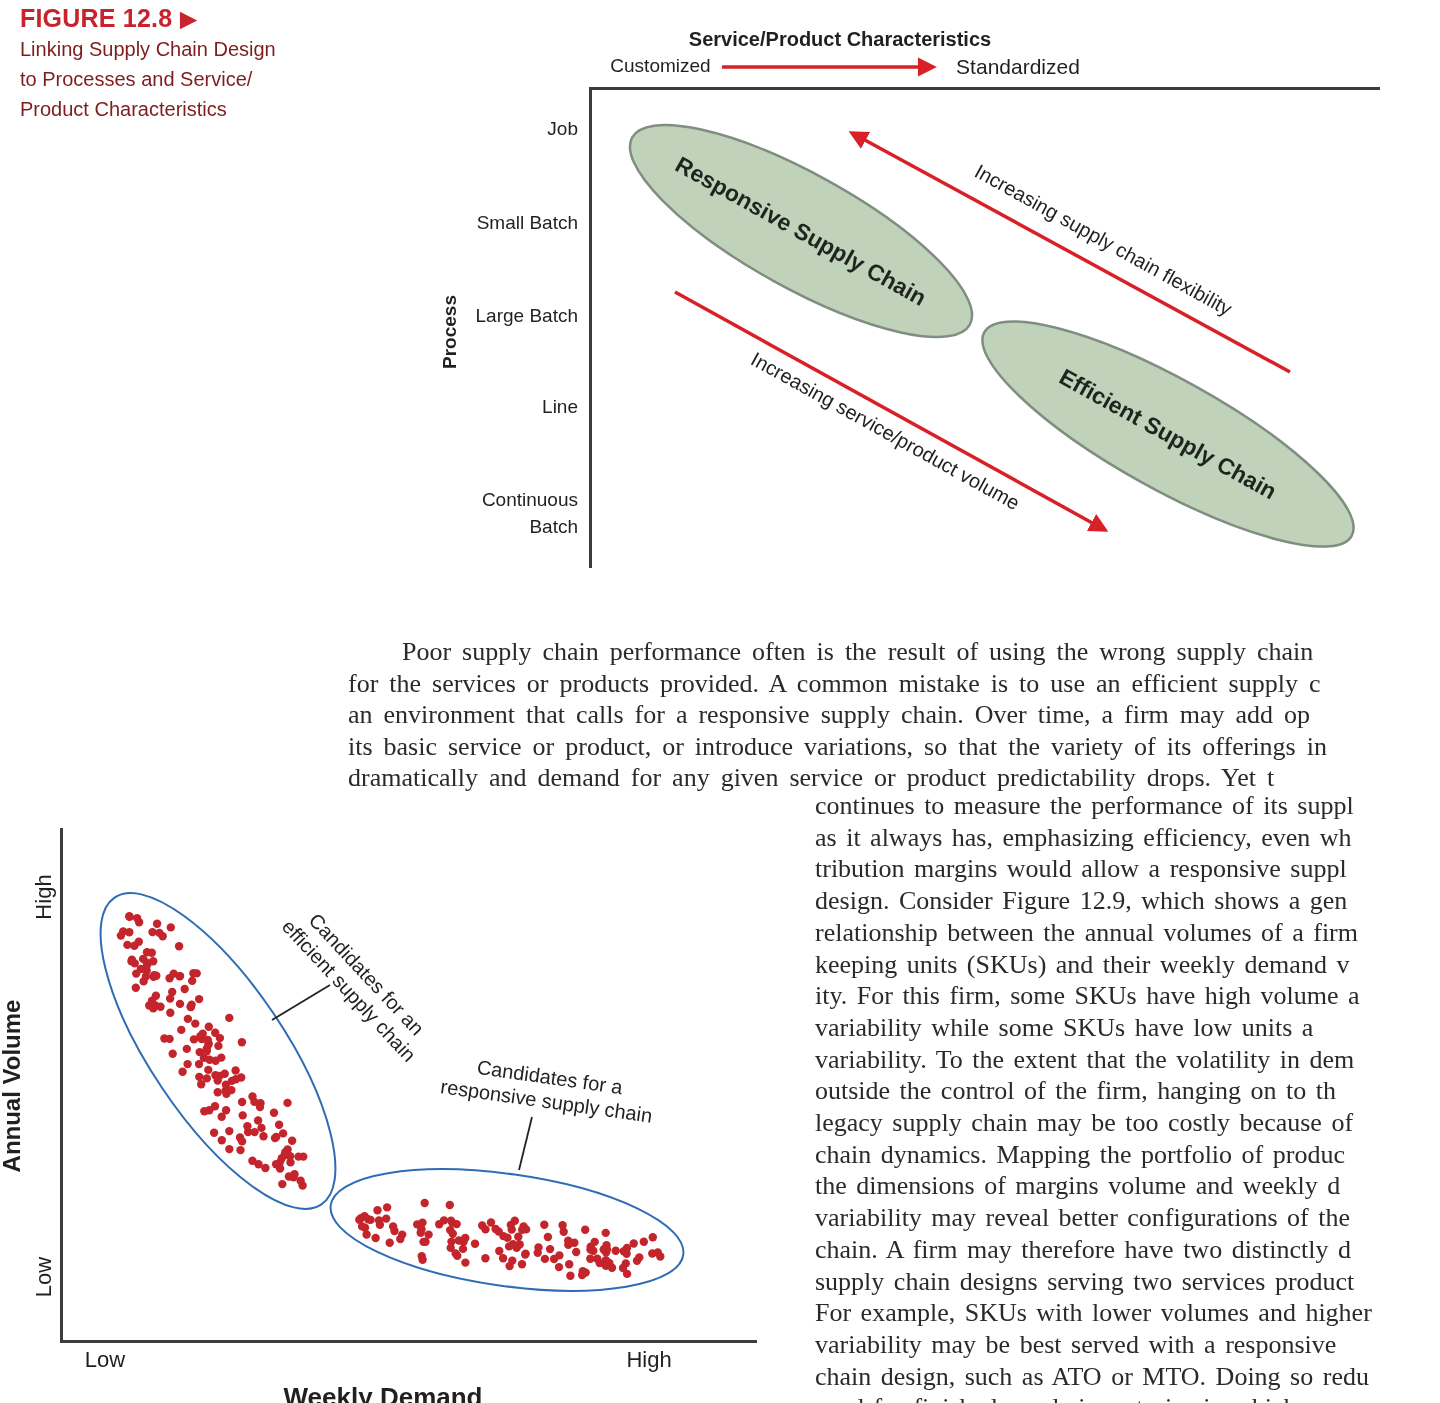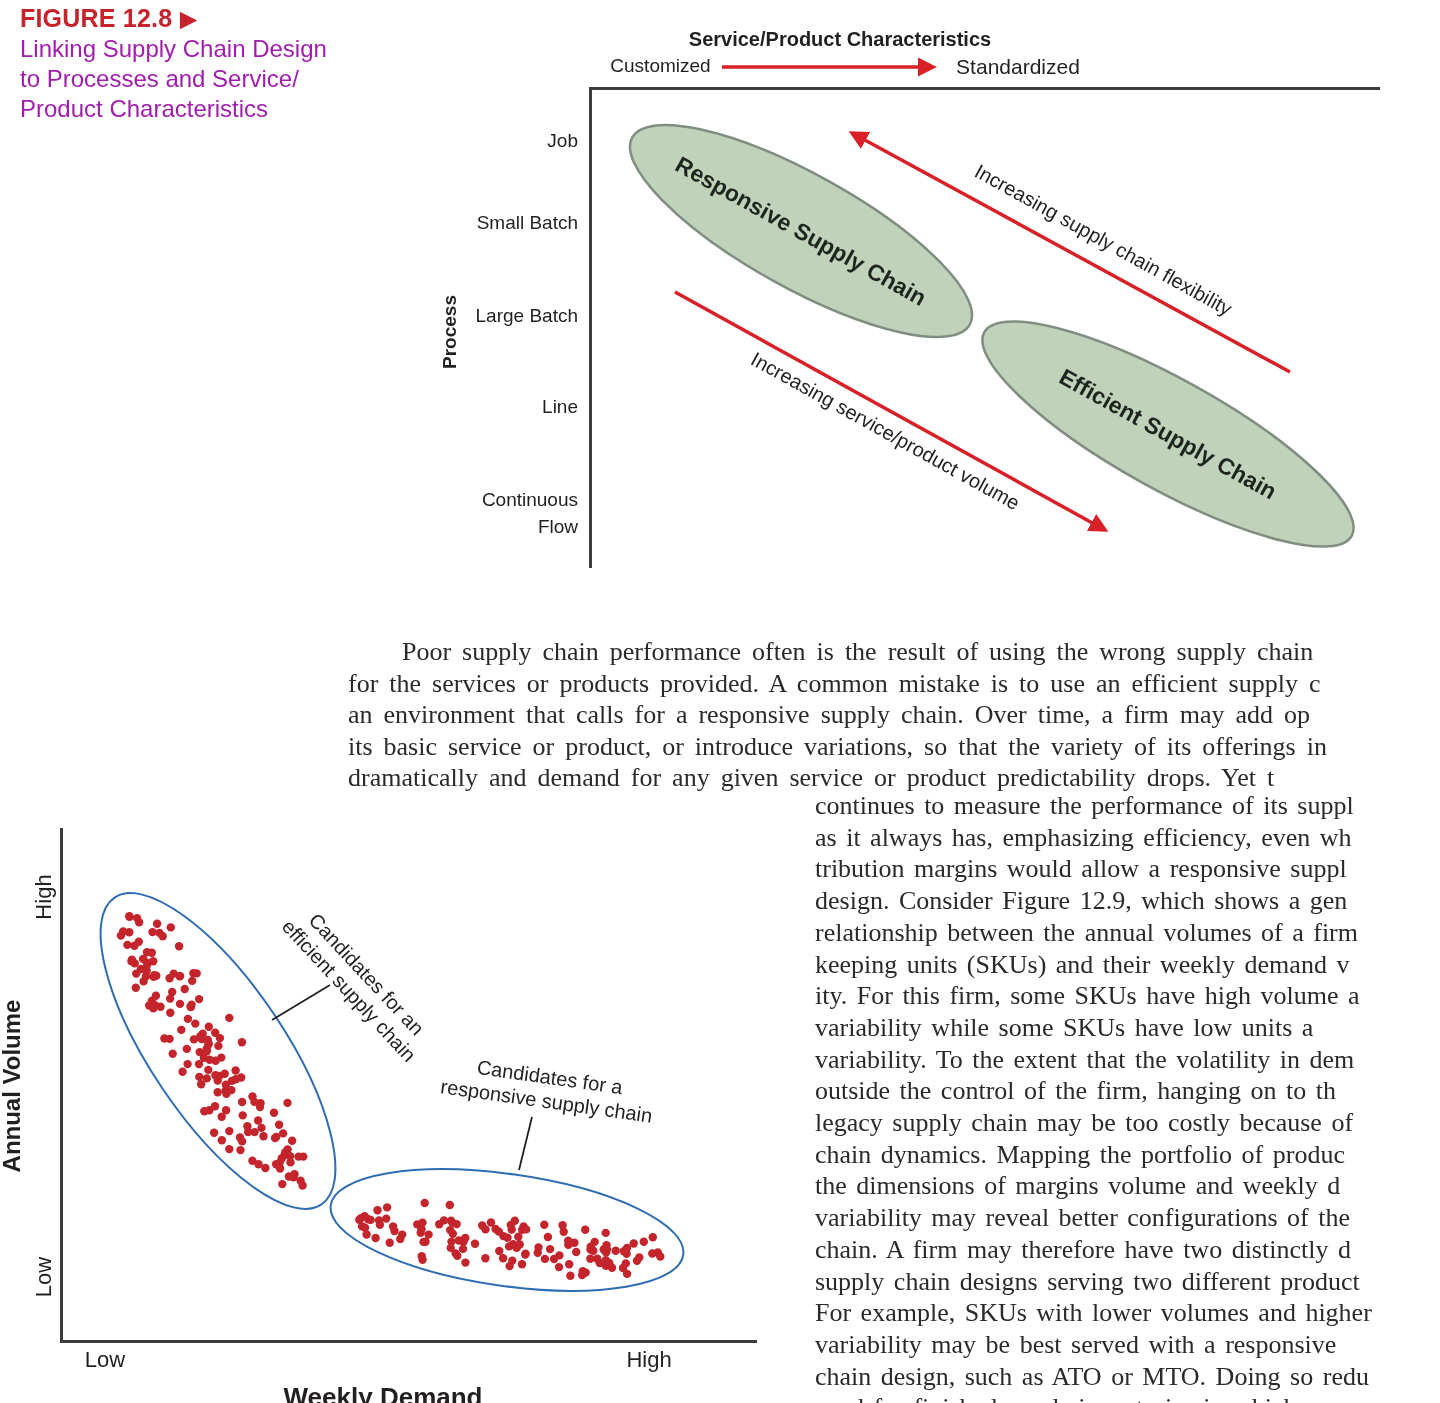--- a/index.html
+++ b/index.html
@@ -2,21 +2,21 @@
 <html><head>
 <meta charset="utf-8">
 <style>
   html,body{margin:0;padding:0;}
   body{width:1440px;height:1403px;position:relative;background:#ffffff;overflow:hidden;
        font-family:"Liberation Sans",sans-serif;color:#231f20;}
   .abs{position:absolute;}
   
   .fig-label{left:20px;top:4px;font-size:25px;font-weight:bold;color:#c8232c;letter-spacing:.2px;}
   .fig-label .tri{font-size:21px;position:relative;top:-1px;margin-left:8px;}
-  .fig-caption{left:20px;top:34px;font-size:24px;line-height:30px;color:#a21caf;}
+  .fig-caption{left:20px;top:34px;font-size:20px;line-height:30px;color:#7f1d1d;}
   
   .d-title{left:640px;top:8px;width:400px;text-align:center;font-weight:bold;font-size:20px;margin-top:20px;}
   .d-xleft{left:598px;top:55px;width:125px;text-align:center;font-size:19px;}
   .d-xright{left:953px;top:55px;width:130px;text-align:center;font-size:21px;}
   .axis-line{background:#3c3c3c;}
   .ytick{left:420px;width:158px;text-align:right;font-size:19px;line-height:27px;}
   .pre{white-space:pre-line;}
   .yaxis-title{left:390px;top:321px;width:120px;text-align:center;font-weight:bold;font-size:19px;
                transform:rotate(-90deg);transform-origin:center center;}
   
@@ -52,26 +52,26 @@
   <div>Product Characteristics</div>
 </div>
 
 <div class="abs d-title">Service/Product Characteristics</div>
 <div class="abs d-xleft">Customized</div>
 <div class="abs d-xright">Standardized</div>
 
 <div class="abs axis-line" style="left:590px;top:87px;width:790px;height:2.5px;"></div>
 <div class="abs axis-line" style="left:589px;top:87px;width:2.5px;height:481px;"></div>
 
-<div class="abs ytick" style="top:127px;">Job</div>
+<div class="abs ytick" style="top:115px;">Job</div>
 <div class="abs ytick" style="top:209px;">Small Batch</div>
 <div class="abs ytick" style="top:302px;">Large Batch</div>
 <div class="abs ytick" style="top:393px;">Line</div>
 <div class="abs ytick pre" style="top:486px;">Continuous
-Flow</div>
+Batch</div>
 <div class="abs yaxis-title">Process</div>
 
 <svg width="1440" height="1403" viewBox="0 0 1440 1403">
   <defs>
     <marker id="arrowR" viewBox="0 0 10 10" refX="8" refY="5" markerWidth="5.5" markerHeight="5.5" orient="auto-start-reverse">
       <path d="M0,0 L10,5 L0,10 z" fill="#d92027"></path>
     </marker>
   </defs>
 
   <line x1="722" y1="67" x2="933" y2="67" stroke="#d92027" stroke-width="3.5" marker-end="url(#arrowR)"></line>
@@ -413,21 +413,21 @@
   <div class="ln">keeping units (SKUs) and their weekly demand v</div>
   <div class="ln">ity. For this firm, some SKUs have high volume a</div>
   <div class="ln">variability while some SKUs have low units a</div>
   <div class="ln">variability. To the extent that the volatility in dem</div>
   <div class="ln">outside the control of the firm, hanging on to th</div>
   <div class="ln">legacy supply chain may be too costly because of</div>
   <div class="ln">chain dynamics. Mapping the portfolio of produc</div>
   <div class="ln">the dimensions of margins volume and weekly d</div>
   <div class="ln">variability may reveal better configurations of the</div>
   <div class="ln">chain. A firm may therefore have two distinctly d</div>
-  <div class="ln">supply chain designs serving two different product</div>
+  <div class="ln">supply chain designs serving two services product</div>
   <div class="ln">For example, SKUs with lower volumes and higher</div>
   <div class="ln">variability may be best served with a responsive</div>
   <div class="ln">chain design, such as ATO or MTO. Doing so redu</div>
   <div class="ln">need for finished goods inventories in which c</div>
 </div>
 
 <div class="abs axis-line" style="left:60px;top:828px;width:2.5px;height:514px;"></div>
 <div class="abs axis-line" style="left:60px;top:1340px;width:697px;height:2.5px;"></div>
 
 <div class="abs v-lab s-high">High</div>

